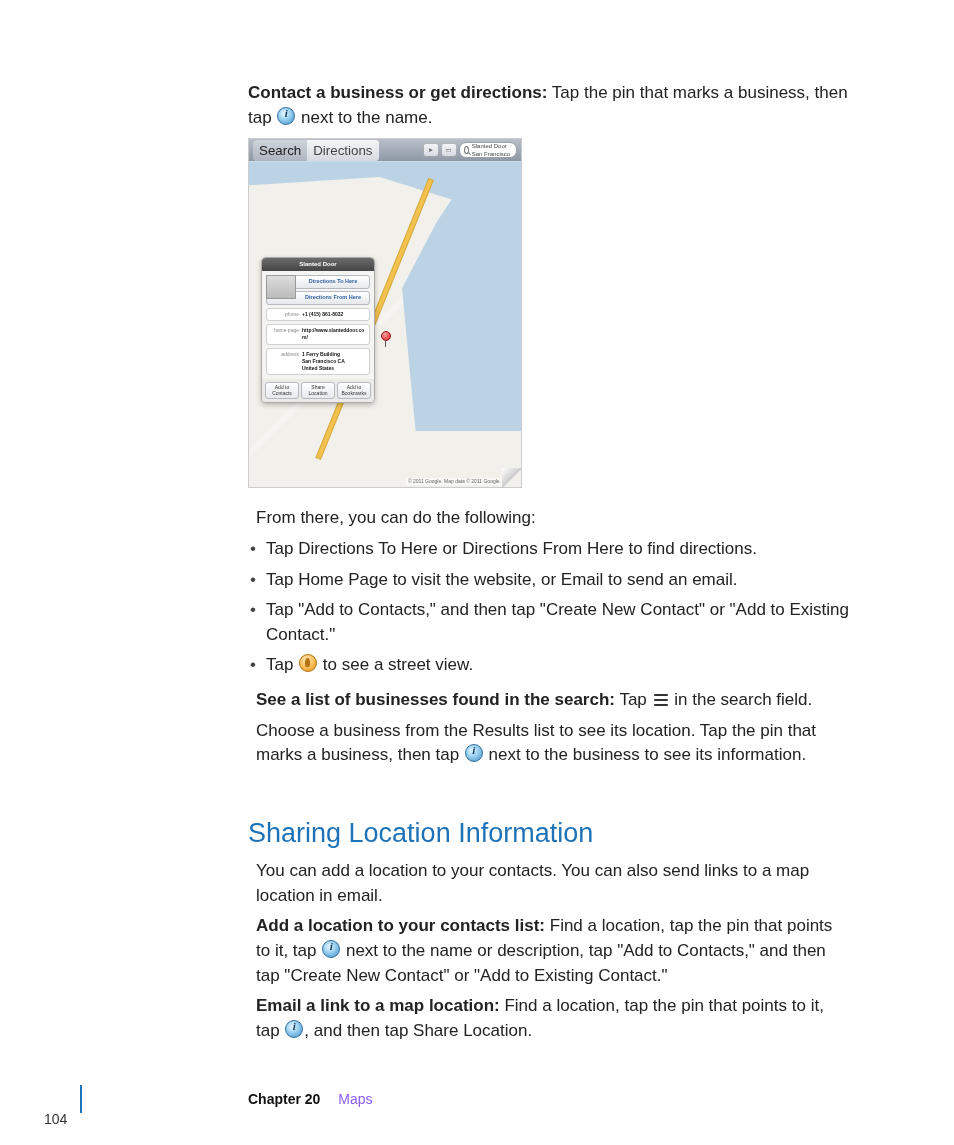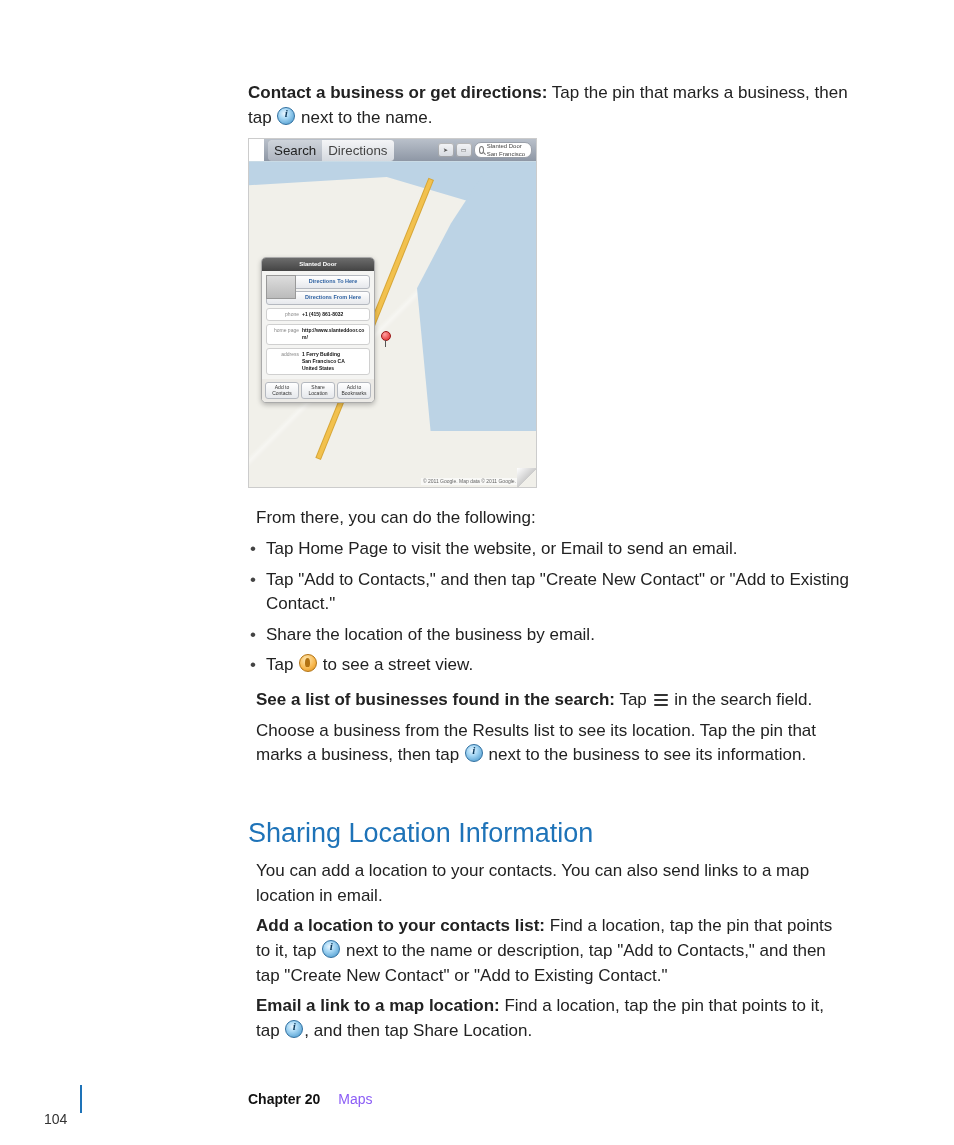--- a/index.html
+++ b/index.html
@@ -76,21 +76,20 @@
 
   
   .figure {
     width: 272px;
     height: 348px;
     border: 1px solid #ccc;
     margin: 8px 0 18px 0;
     position: relative;
     overflow: hidden;
     font-size: 6px;
-    padding-left: 15px;
   }
   .fig-toolbar {
     height: 22px;
     background: linear-gradient(#b9c0ca, #8e97a5);
     display: flex;
     align-items: center;
     padding: 0 4px;
     gap: 2px;
   }
   .seg {
@@ -364,23 +363,23 @@
       </div>
 
       <div class="attrib">© 2011 Google. Map data © 2011 Google.</div>
       <div class="page-curl"></div>
     </div>
   </div>
 
   <p class="para">From there, you can do the following:</p>
 
   <ul class="points">
+    <li>Tap Directions To Here or Directions From Here to find directions.</li>
     <li>Tap Home Page to visit the website, or Email to send an email.</li>
     <li>Tap "Add to Contacts," and then tap "Create New Contact" or "Add to Existing Contact."</li>
-    <li>Share the location of the business by email.</li>
     <li>
       <span>Tap </span><span class="street-icon"></span><span> to see a street view.</span>
     </li>
   </ul>
 
   <p class="para">
     <span class="bold">See a list of businesses found in the search:</span><span>  Tap </span><span class="list-icon"><span></span><span></span><span></span></span><span> in the search field.</span>
   </p>
 
   <p class="para">

